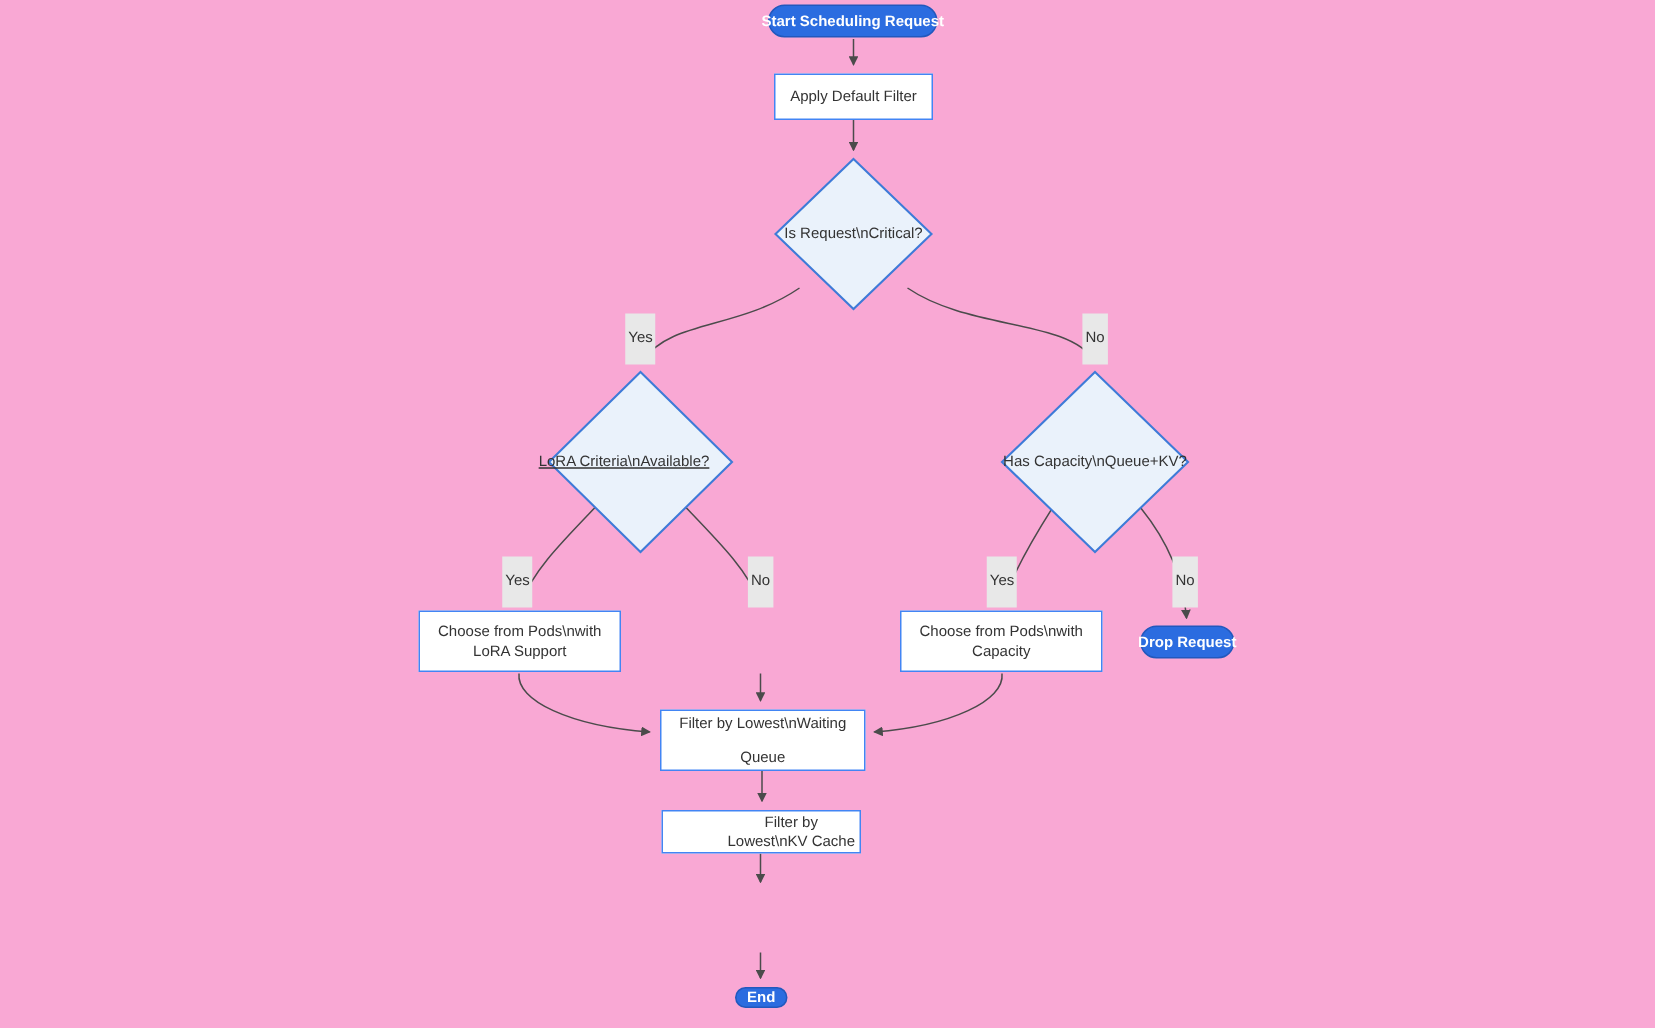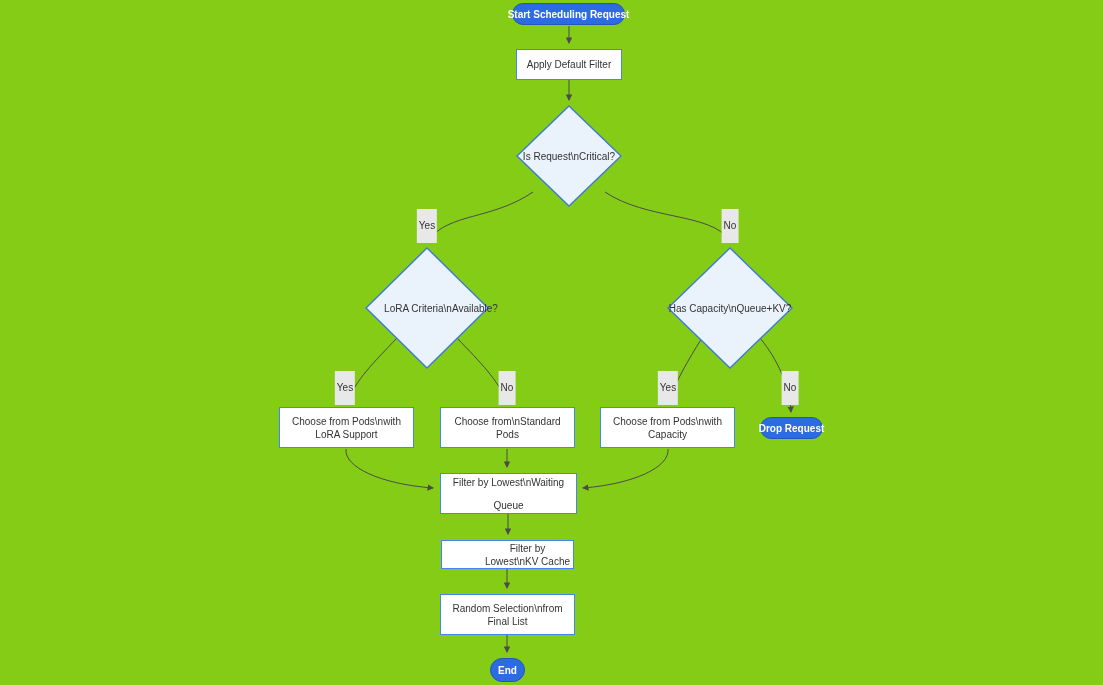--- a/index.html
+++ b/index.html
@@ -1,19 +1,19 @@
 <!DOCTYPE html>
 <html style="--accent: #2b6ce0; --accent-border: #2258bd; --rect-fill: #ffffff; --rect-border: #4285f4; --diamond-fill: #eaf2fb; --diamond-border: #3e7bd8; --edge: #4b4b4b; --edge-label-bg: #e8e8e8; --text: #333333;"><head>
 <meta charset="utf-8">
 <style>
   html,body{margin:0;padding:0;background:#ffffff;}
   #canvas{
     position:relative;
     width:1103px;height:685px;
-    background:#84cc16;
+    background:#f9a8d4;
     font-family:"Liberation Sans","DejaVu Sans",sans-serif;
     color:var(--text,#333333);
     overflow:hidden;
   }
   #edge-layer{position:absolute;left:0;top:0;width:1103px;height:685px;}
   .edge{fill:none;stroke:var(--edge,#4b4b4b);stroke-width:1px;}
   .diamond{fill:var(--diamond-fill,#eaf2fb);stroke:var(--diamond-border,#3e7bd8);stroke-width:1.4px;}
   .node{
     position:absolute;
     box-sizing:border-box;
@@ -85,60 +85,52 @@
 
   <div class="node pill-node" style="left:512px;top:3px;width:113px;height:22px;">
     <span class="line">Start Scheduling Request</span>
   </div>
 
   <div class="node rect-node" style="left:516px;top:49px;width:106px;height:31px;">
     <span class="line">Apply Default Filter</span>
   </div>
 
   <div class="diamond-label" style="left:569px;top:156px;">Is Request\nCritical?</div>
-  <div class="diamond-label" style="left:441px;top:308px;">LoRA Criteria\nAvailable?</div>
+  <div class="diamond-label" style="left:416px;top:308px;text-decoration:underline;">LoRA Criteria\nAvailable?</div>
   <div class="diamond-label" style="left:730px;top:308px;">Has Capacity\nQueue+KV?</div>
 
   <div class="edge-label" style="left:427px;top:226px;">Yes</div>
   <div class="edge-label" style="left:730px;top:226px;">No</div>
   <div class="edge-label" style="left:345px;top:388px;">Yes</div>
   <div class="edge-label" style="left:507px;top:388px;">No</div>
   <div class="edge-label" style="left:668px;top:388px;">Yes</div>
   <div class="edge-label" style="left:790px;top:388px;">No</div>
 
   <div class="node rect-node" style="left:279px;top:407px;width:135px;height:41px;">
     <span class="line">Choose from Pods\nwith</span>
     <span class="line">LoRA Support</span>
   </div>
 
-  <div class="node rect-node" style="left:440px;top:407px;width:135px;height:41px;">
-    <span class="line">Choose from\nStandard</span>
-    <span class="line">Pods</span>
-  </div>
 
   <div class="node rect-node" style="left:600px;top:407px;width:135px;height:41px;">
     <span class="line">Choose from Pods\nwith</span>
     <span class="line">Capacity</span>
   </div>
 
   <div class="node pill-node" style="left:760px;top:417px;width:63px;height:22px;justify-content:center;">
     <span class="line">Drop Request</span>
   </div>
 
   <div class="node rect-node" style="left:440px;top:473px;width:137px;height:41px;gap:10px;">
     <span class="line">Filter by Lowest\nWaiting</span>
     <span class="line">Queue</span>
   </div>
 
   <div class="node rect-node" style="left:441px;top:540px;width:133px;height:29px;padding-left:40px;">
     <span class="line">Filter by Lowest\nKV Cache</span>
   </div>
 
-  <div class="node rect-node" style="left:440px;top:594px;width:135px;height:41px;">
-    <span class="line">Random Selection\nfrom</span>
-    <span class="line">Final List</span>
-  </div>
 
-  <div class="node pill-node" style="left:490px;top:658px;width:35px;height:24px;border-radius:12px;">
+  <div class="node pill-node" style="left:490px;top:658px;width:35px;height:14px;border-radius:12px;">
     <span class="line">End</span>
   </div>
 
 </div>
 
 </body></html>

